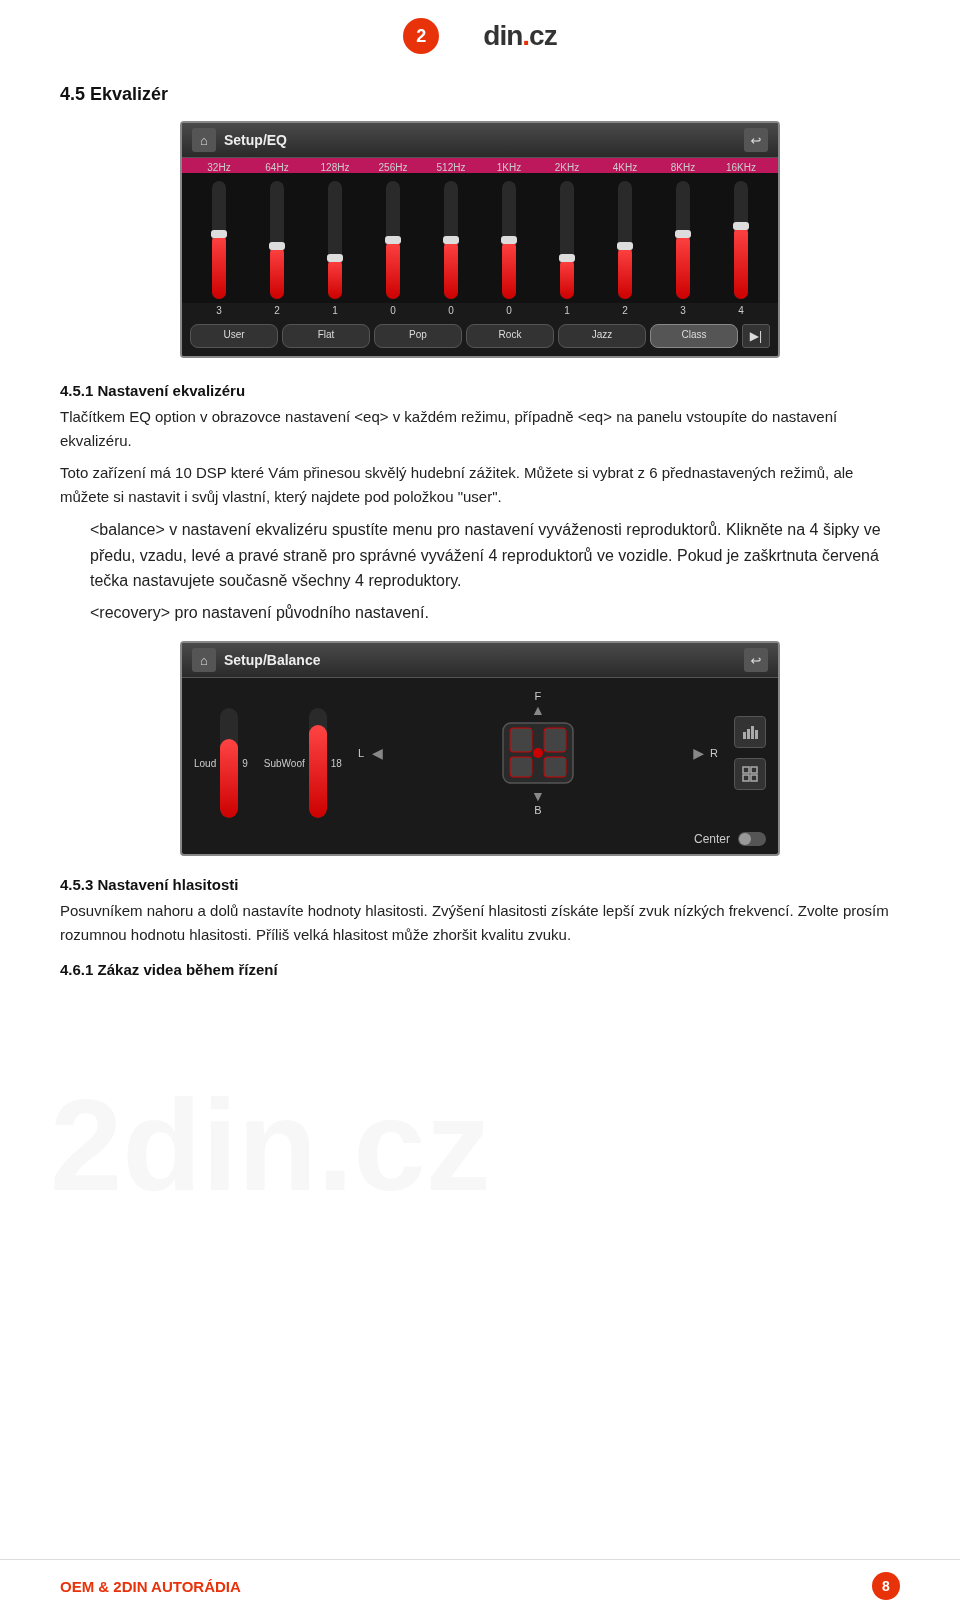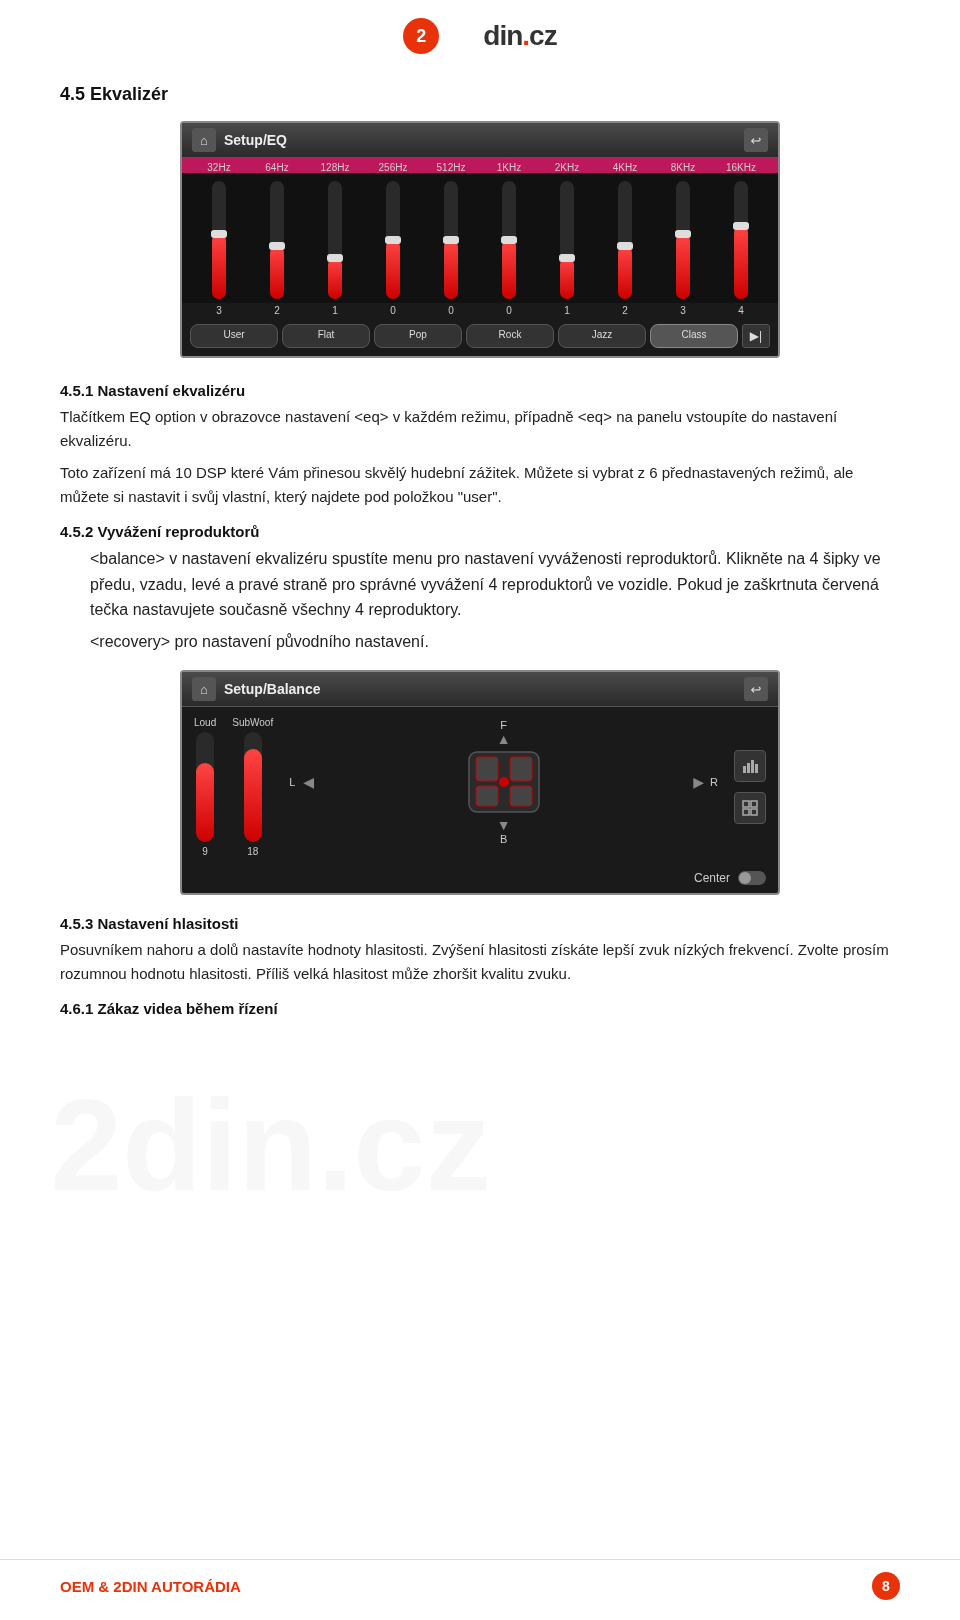--- a/index.html
+++ b/index.html
@@ -239,21 +239,21 @@
       gap: 12px;
     }
     
     .balance-sliders {
       display: flex;
       gap: 16px;
       align-items: flex-end;
     }
     .balance-slider-col {
       display: flex;
-      flex-direction: column;
+      flex-direction: row;
       align-items: center;
       gap: 4px;
     }
     .balance-slider-label {
       color: #ccc;
       font-size: 10px;
     }
     .balance-slider-track {
       width: 18px;
       height: 110px;
@@ -500,21 +500,20 @@
       <div class="eq-preset-btn">Jazz</div>
       <div class="eq-preset-btn active">Class</div>
       <div class="eq-preset-next">▶|</div>
     </div>
   </div>
 
   <div class="subsection-heading">4.5.1 Nastavení ekvalizéru</div>
   <div class="section-text">Tlačítkem EQ option v obrazovce nastavení &lt;eq&gt; v každém režimu, případně &lt;eq&gt; na panelu vstoupíte do nastavení ekvalizéru.</div>
   <div class="section-text">Toto zařízení má 10 DSP které Vám přinesou skvělý hudební zážitek. Můžete si vybrat z 6 přednastavených režimů, ale můžete si nastavit i svůj vlastní, který najdete pod položkou "user".</div>
 
-  <div class="subsection-heading">4.5.2 Vyvážení reproduktorů</div>
   <div class="indented-text">&lt;balance&gt; v nastavení ekvalizéru spustíte menu pro nastavení vyváženosti reproduktorů. Klikněte na 4 šipky ve předu, vzadu, levé a pravé straně pro správné vyvážení 4 reproduktorů ve vozidle. Pokud je zaškrtnuta červená tečka nastavujete současně všechny 4 reproduktory.</div>
   <div class="indented-text">&lt;recovery&gt; pro nastavení původního nastavení.</div>
 
   <div class="balance-screenshot">
 
     <div class="balance-titlebar">
       <div class="eq-titlebar-left">
         <div class="eq-home-btn">⌂</div>
         <span class="eq-title">Setup/Balance</span>
       </div>

